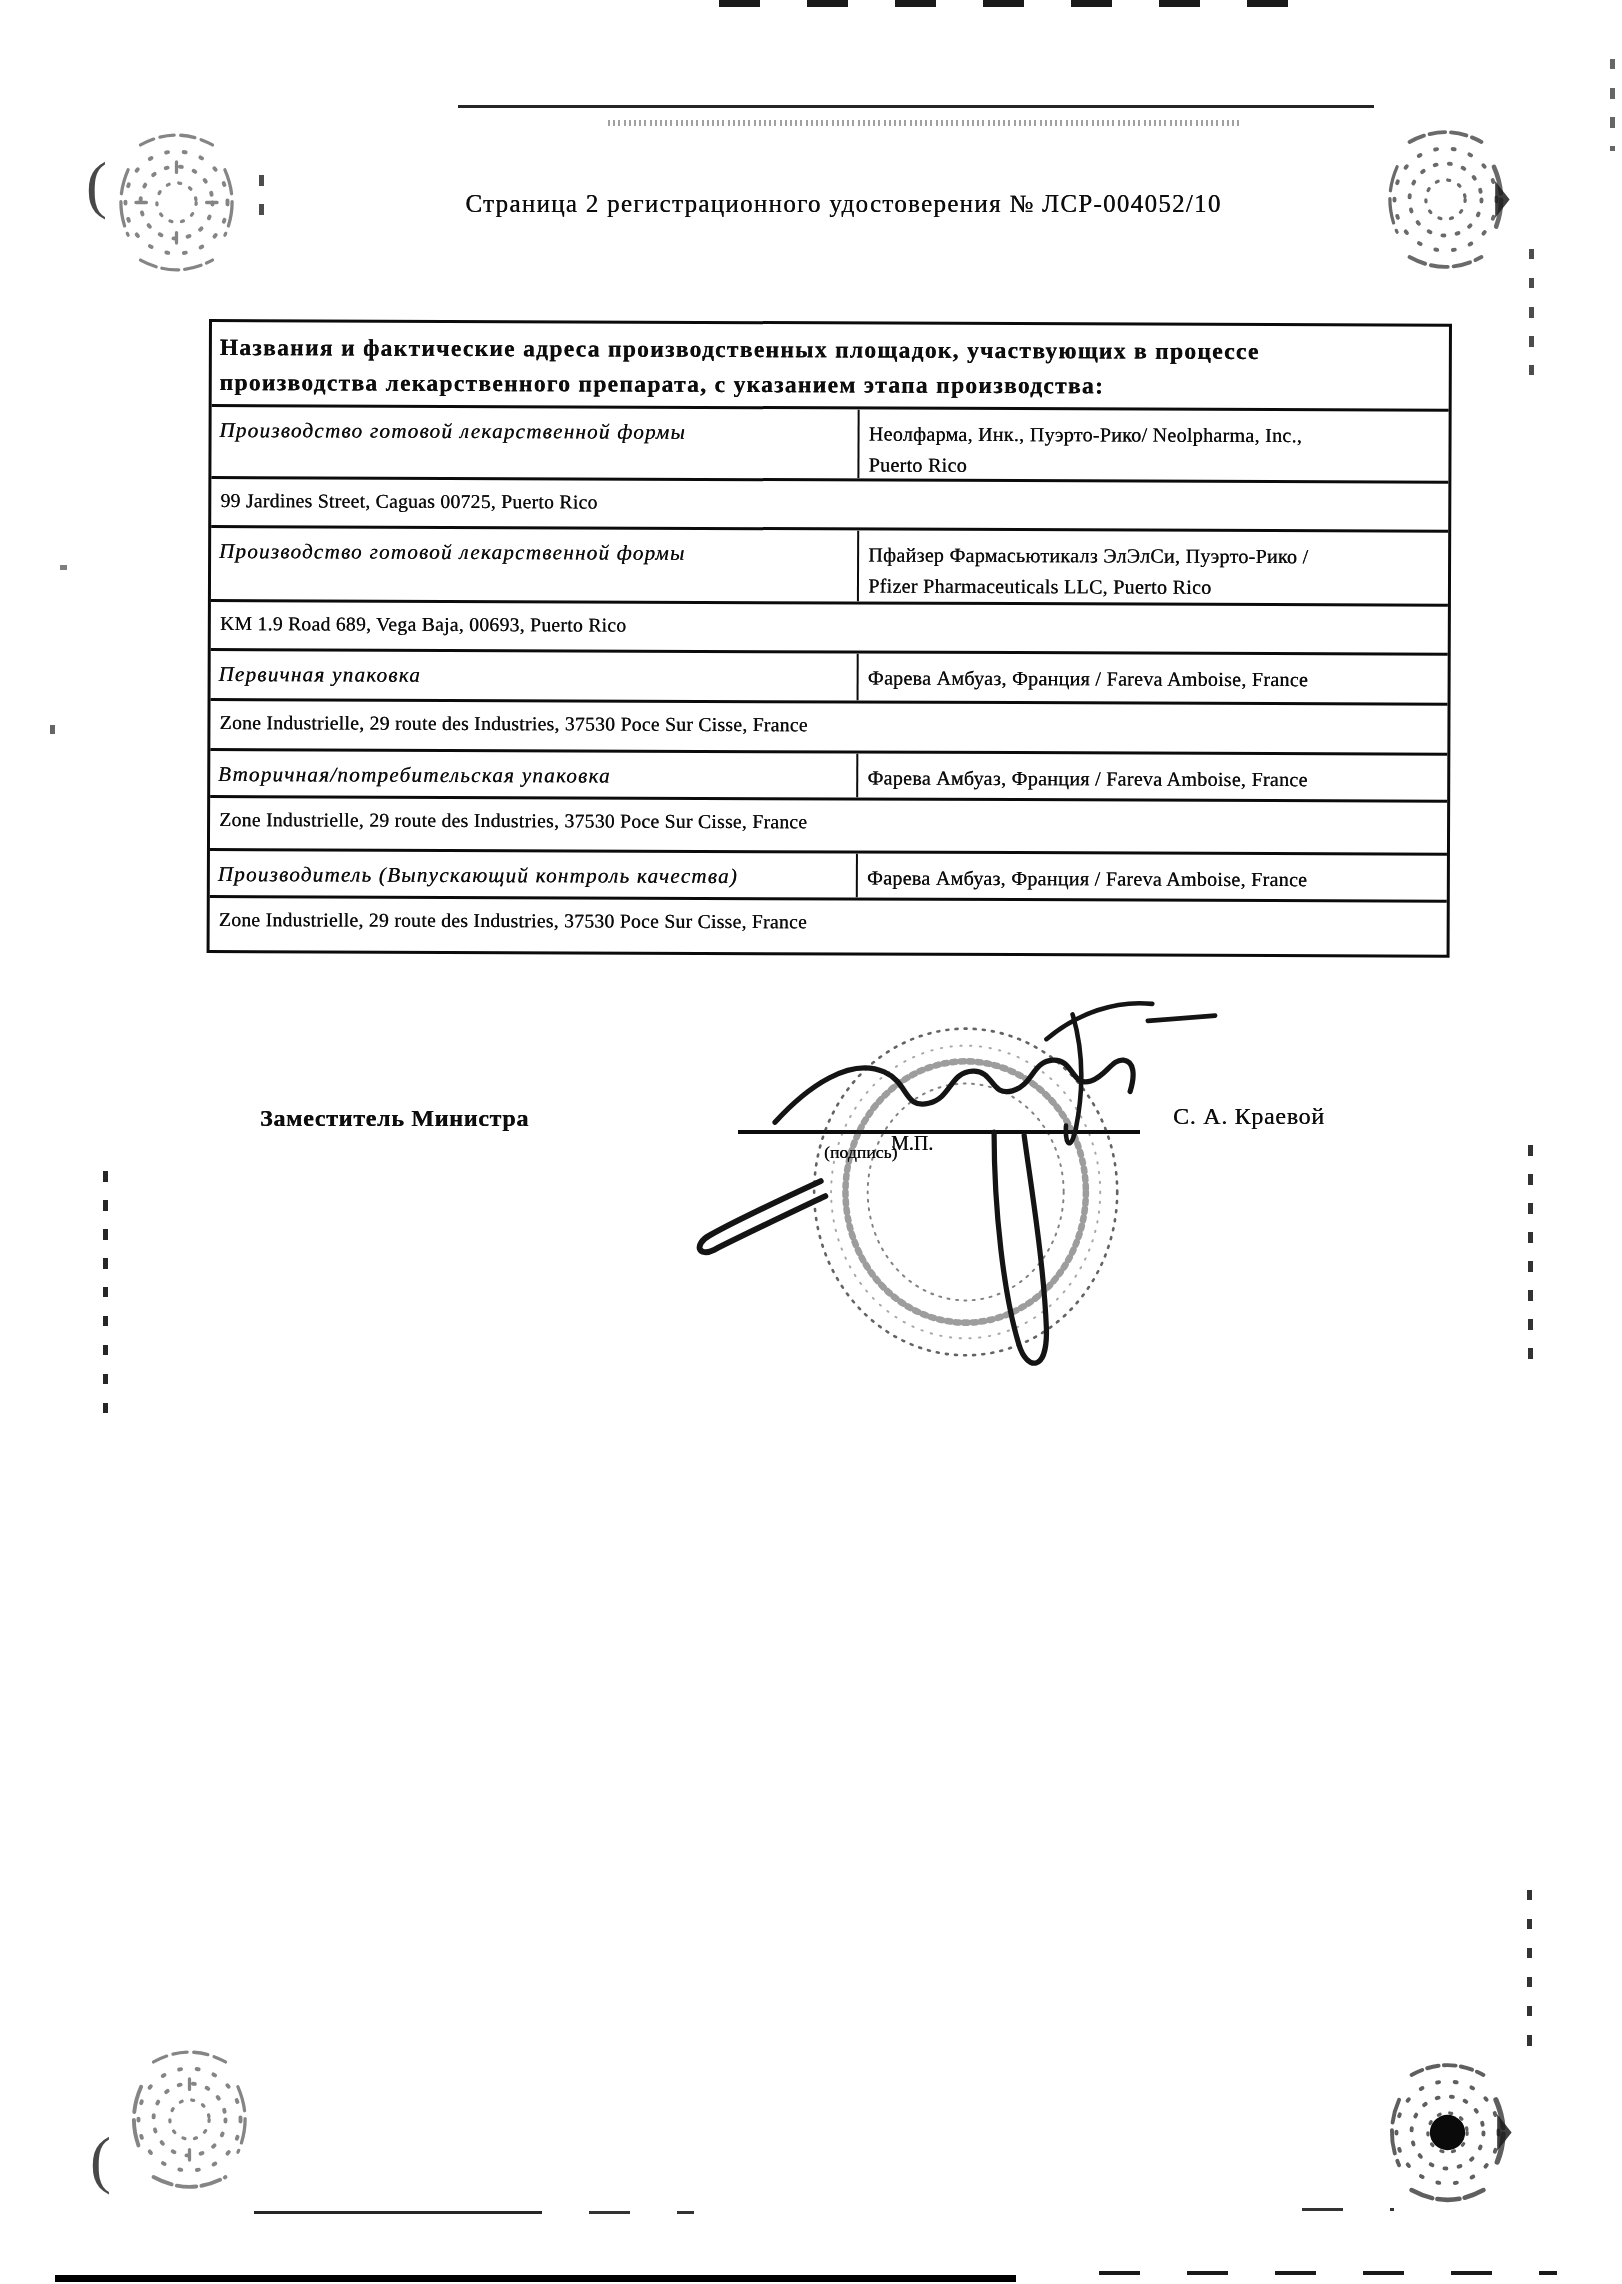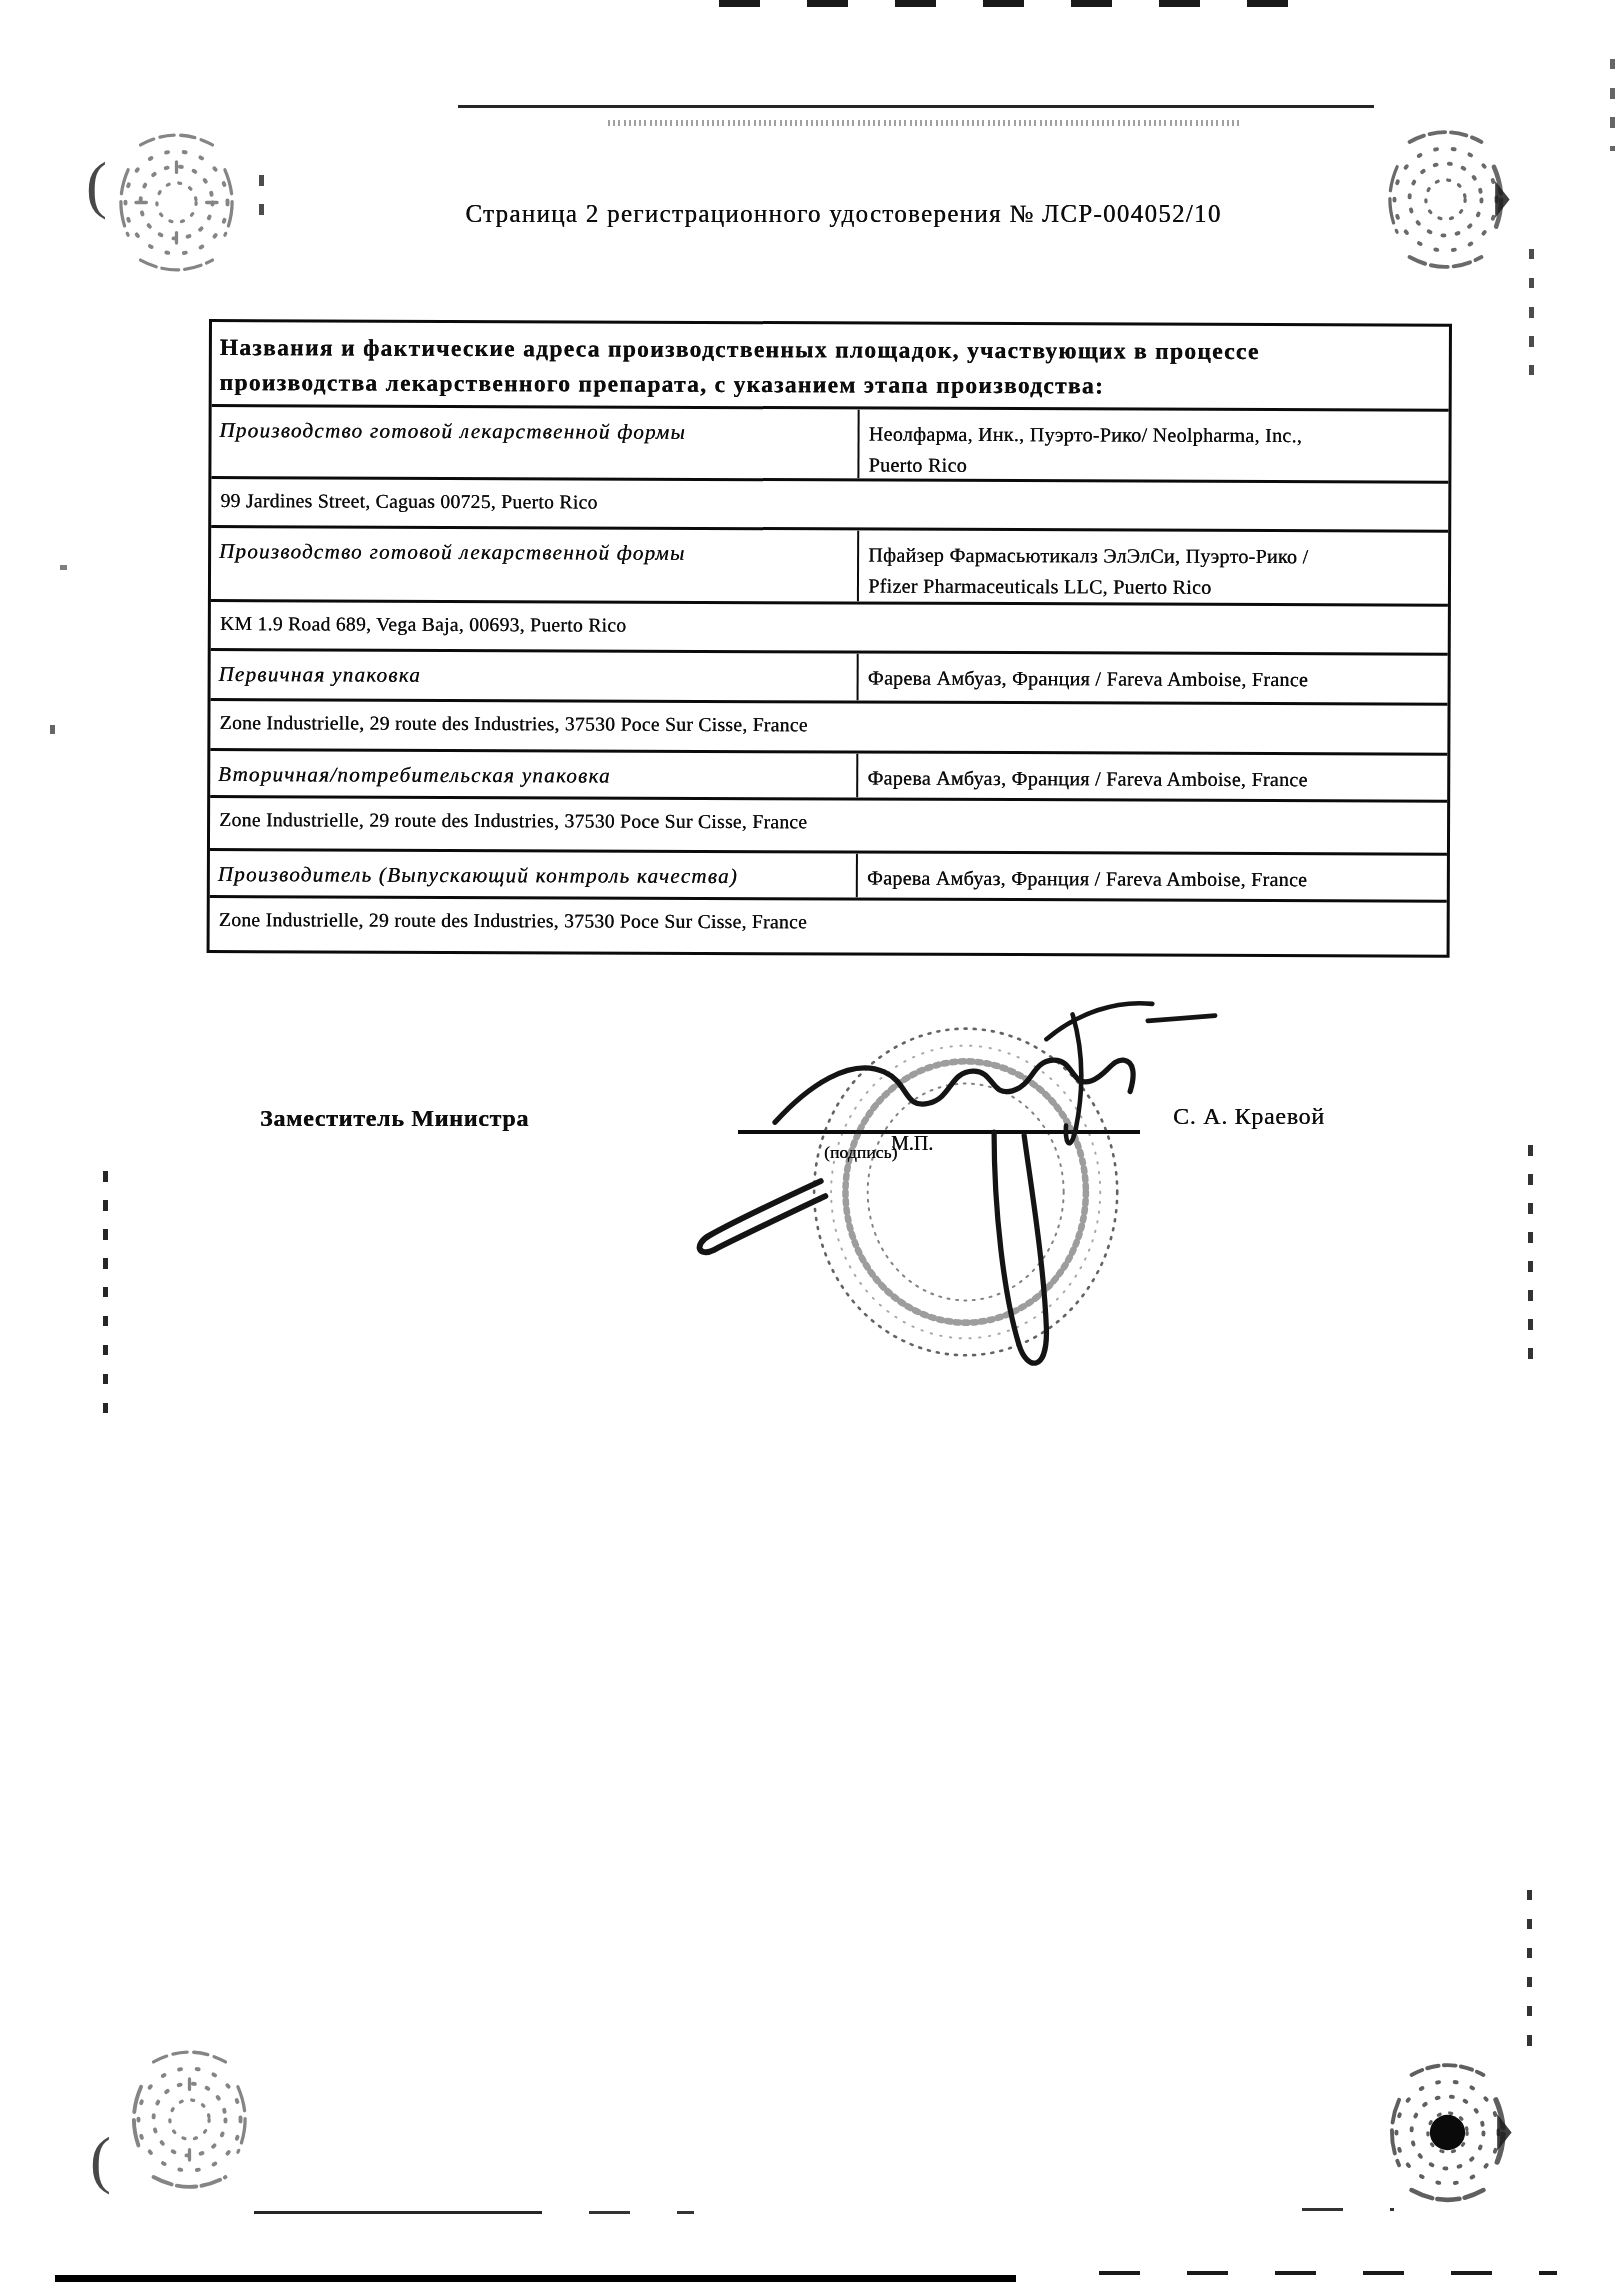--- a/index.html
+++ b/index.html
@@ -7,21 +7,21 @@
     position:relative;width:1622px;height:2284px;margin:0 auto;
     background:#ffffff;overflow:hidden;
     font-family:"Liberation Serif", serif;color:#0d0d0d;
   }
   .ink{text-shadow:0.3px 0 0 currentColor;}
   .abs{position:absolute;}
 
   
   .title{
     position:absolute;left:353px;top:190px;width:981px;
-    text-align:center;font-size:25px;letter-spacing:1.3px;font-weight:400;margin-top:10px;
+    text-align:center;font-size:25px;letter-spacing:1.3px;font-weight:400;
   }
 
   
   .reg-table{
     position:absolute;left:209px;top:319px;width:1243px;
     border:3.9px solid #0b0b0b;box-sizing:border-box;background:#fff;
     transform:rotate(.22deg);transform-origin:left top;
   }
   .t-row{border-bottom:3.3px solid #0b0b0b;box-sizing:border-box;overflow:hidden;}
   .t-row:last-child{border-bottom:none;}

